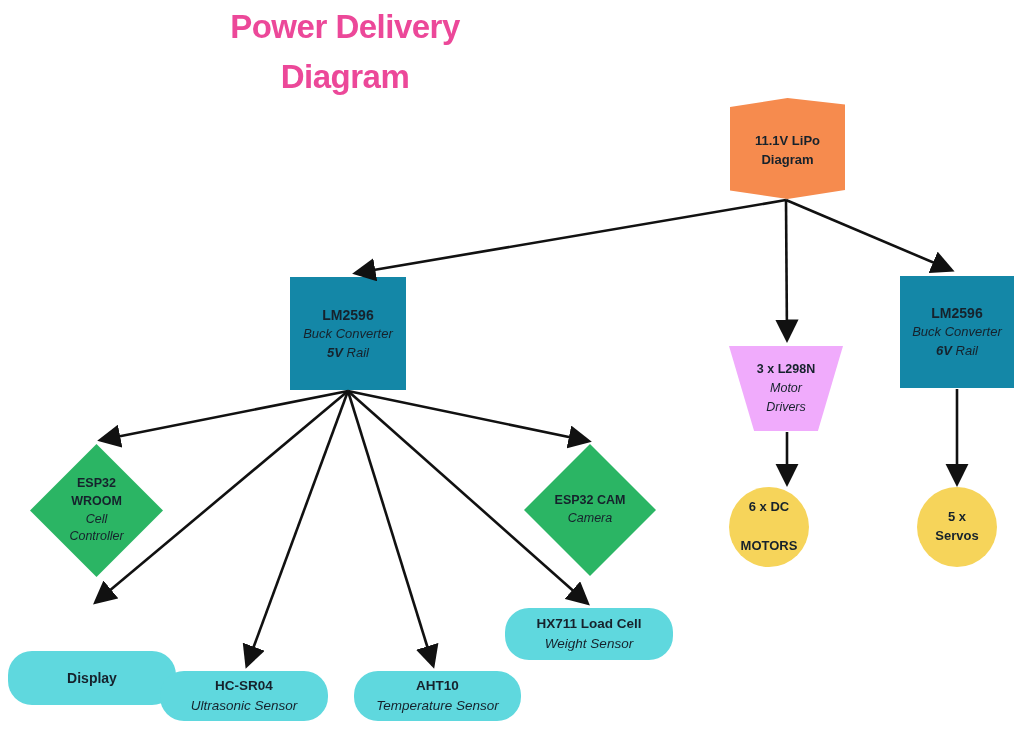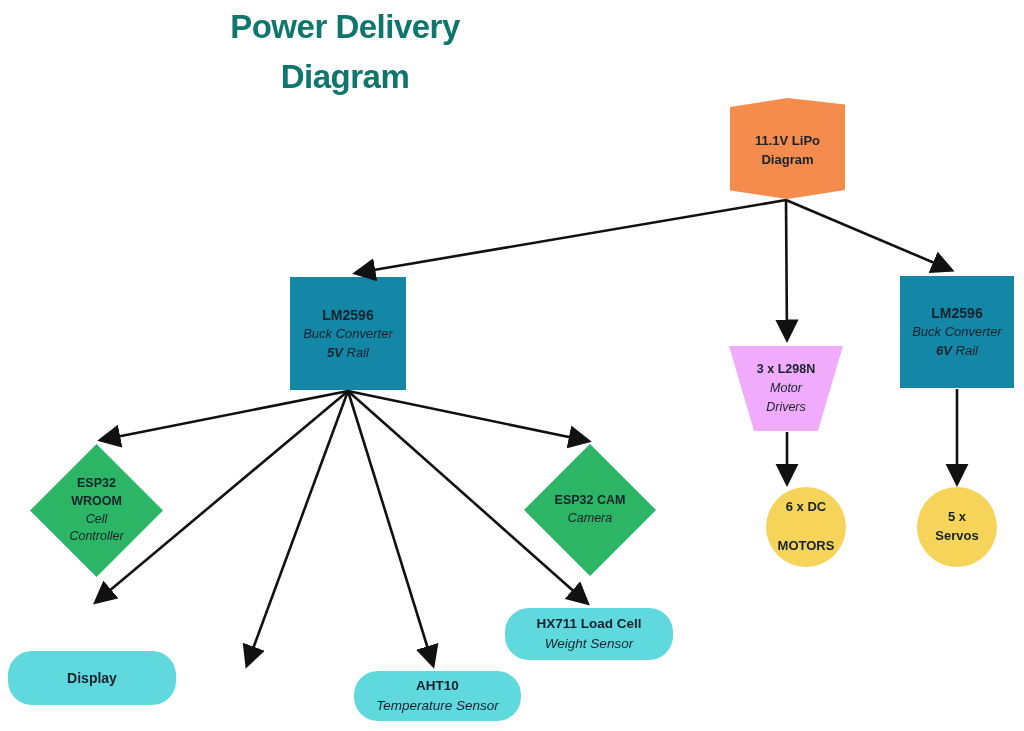--- a/index.html
+++ b/index.html
@@ -2,21 +2,21 @@
 <html><head>
 <meta charset="utf-8">
 <style>
   html,body{margin:0;padding:0;background:#ffffff;}
   #canvas{
     position:relative;width:1024px;height:731px;background:#ffffff;overflow:hidden;
     font-family:"Liberation Sans",sans-serif;color:#16222c;
   }
   #title{
     position:absolute;left:152px;top:2px;width:386px;text-align:center;
-    font-size:33px;font-weight:bold;color:#0f766e;line-height:50px;letter-spacing:-0.5px;
+    font-size:33px;font-weight:bold;color:#ec4899;line-height:50px;letter-spacing:-0.5px;
   }
   .node{
     position:absolute;display:flex;flex-direction:column;align-items:center;justify-content:center;
     line-height:1.45;
   }
   .b{font-weight:bold;font-style:normal;}
   .i{font-style:italic;font-weight:500;}
   .bi{font-style:italic;font-weight:bold;}
 
   #battery{left:730px;top:98px;width:115px;height:101px;background:#F68B4E;
@@ -31,21 +31,21 @@
   .diamond{background:#2BB564;clip-path:polygon(50% 0,100% 50%,50% 100%,0 50%);
     font-size:12.5px;line-height:1.42;}
   #wroom{left:30px;top:444px;width:133px;height:133px;}
   #cam{left:524px;top:444px;width:132px;height:132px;}
   .pill{background:#5FD8DE;border-radius:24px;font-size:13.5px;line-height:1.5;}
   #display{left:8px;top:607px;width:168px;height:54px;font-size:14px;margin-top:44px;}
   #hcsr04{left:160px;top:671px;width:168px;height:50px;}
   #aht10{left:354px;top:671px;width:167px;height:50px;}
   #hx711{left:505px;top:608px;width:168px;height:52px;}
   .circle{background:#F6D45A;border-radius:50%;font-size:13px;line-height:1.45;}
-  #motors{left:766px;top:487px;width:80px;height:80px;gap:20px;}
+  #motors{left:729px;top:487px;width:80px;height:80px;gap:20px;}
   #servos{left:917px;top:487px;width:80px;height:80px;}
 
   #arrows{position:absolute;left:0;top:0;width:1024px;height:731px;pointer-events:none;}
   #arrows line{stroke:#111111;stroke-width:2.6;}
 </style>
 </head>
 <body>
 
 <div id="canvas">
 
@@ -86,20 +86,24 @@
 
   <div class="node diamond" id="cam">
     <div class="b">ESP32 CAM</div>
     <div class="i">Camera</div>
   </div>
 
   <div class="node pill" id="display">
     <div class="b">Display</div>
   </div>
 
+  <div class="node pill" id="hcsr04">
+    <div class="b">HC-SR04</div>
+    <div class="i">Ultrasonic Sensor</div>
+  </div>
 
   <div class="node pill" id="aht10">
     <div class="b">AHT10</div>
     <div class="i">Temperature Sensor</div>
   </div>
 
   <div class="node pill" id="hx711">
     <div class="b">HX711 Load Cell</div>
     <div class="i">Weight Sensor</div>
   </div>

